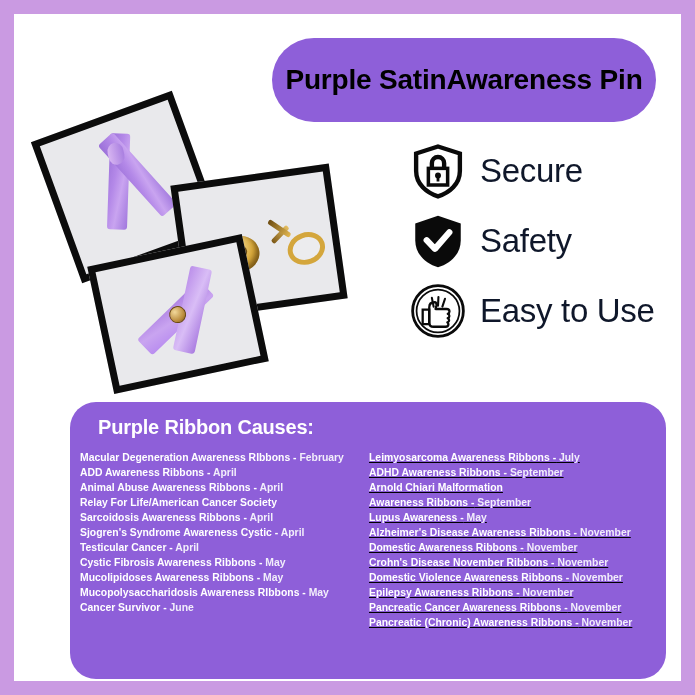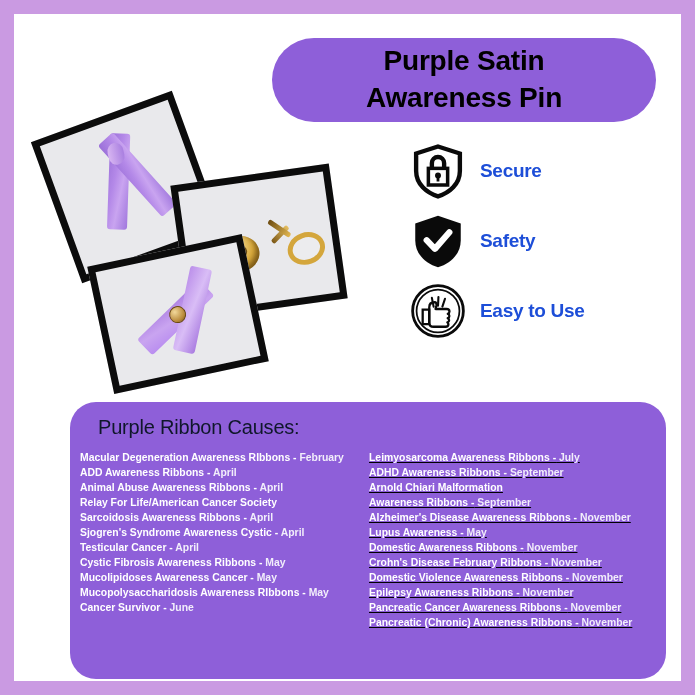--- a/index.html
+++ b/index.html
@@ -22,21 +22,21 @@
     background:#ffffff;
   }
 
   
   .title-banner{
     position:absolute;
     left:258px;top:24px;
     width:384px;height:84px;
     background:#8e5fd9;
     border-radius:42px;
-    display:flex;flex-direction:column;
+    display:flex;flex-direction:row;
     align-items:center;justify-content:center;
     box-sizing:border-box;
     padding:0 10px;
   }
   .title-line{
     color:#000000;
     font-weight:bold;
     font-size:28px;
     line-height:1.32;
     letter-spacing:-0.2px;
@@ -139,36 +139,36 @@
   .feature-row{
     display:flex;align-items:center;
     height:70px;
     gap:14px;
   }
   .feature-icon{
     width:56px;height:56px;flex:0 0 56px;
     display:flex;align-items:center;justify-content:center;
   }
   .feature-label{
-    font-size:19px;font-weight:bold;color:#1d4ed8;
+    font-size:33px;font-weight:normal;color:#0f172a;
     letter-spacing:-0.3px;white-space:nowrap;
   }
 
   
   .causes-panel{
     position:absolute;
     left:56px;top:388px;
     width:596px;height:277px;
     background:#8e5fd9;
     border-radius:26px;
   }
   .causes-head{
     position:absolute;left:28px;top:14px;
-    font-size:20px;font-weight:normal;
-    color:#0f172a;
+    font-size:20px;font-weight:bold;
+    color:#ffffff;
     letter-spacing:-0.2px;
   }
   .causes-cols{
     position:absolute;
     left:10px;top:48px;right:8px;
     display:flex;
     gap:0px;
   }
   .col{
     flex:1 1 50%;
@@ -271,33 +271,33 @@
       <div class="causes-cols">
         <div class="col col-left">
             <div class="cause-item"><span class="cause-name">Macular Degeneration Awareness RIbbons -</span><span class="cause-month"> February</span></div>
             <div class="cause-item"><span class="cause-name">ADD Awareness Ribbons -</span><span class="cause-month"> April</span></div>
             <div class="cause-item"><span class="cause-name">Animal Abuse Awareness Ribbons -</span><span class="cause-month"> April</span></div>
             <div class="cause-item"><span class="cause-name">Relay For Life/American Cancer Society</span></div>
             <div class="cause-item"><span class="cause-name">Sarcoidosis Awareness Ribbons -</span><span class="cause-month"> April</span></div>
             <div class="cause-item"><span class="cause-name">Sjogren's Syndrome Awareness Cystic -</span><span class="cause-month"> April</span></div>
             <div class="cause-item"><span class="cause-name">Testicular Cancer -</span><span class="cause-month"> April</span></div>
             <div class="cause-item"><span class="cause-name">Cystic Fibrosis Awareness Ribbons -</span><span class="cause-month"> May</span></div>
-            <div class="cause-item"><span class="cause-name">Mucolipidoses Awareness Cancer -</span><span class="cause-month"> May</span></div>
+            <div class="cause-item"><span class="cause-name">Mucolipidoses Awareness Ribbons -</span><span class="cause-month"> May</span></div>
             <div class="cause-item"><span class="cause-name">Mucopolysaccharidosis Awareness RIbbons -</span><span class="cause-month"> May</span></div>
             <div class="cause-item"><span class="cause-name">Cancer Survivor -</span><span class="cause-month"> June</span></div>
           </div>
         <div class="col col-right">
             <div class="cause-item"><span class="cause-name">Leimyosarcoma Awareness Ribbons -</span><span class="cause-month"> July</span></div>
             <div class="cause-item"><span class="cause-name">ADHD Awareness Ribbons -</span><span class="cause-month"> September</span></div>
             <div class="cause-item"><span class="cause-name">Arnold Chiari Malformation</span></div>
             <div class="cause-item"><span class="cause-name">Awareness Ribbons -</span><span class="cause-month"> September</span></div>
+            <div class="cause-item"><span class="cause-name">Lupus Awareness -</span><span class="cause-month"> May</span></div>
             <div class="cause-item"><span class="cause-name">Alzheimer's Disease Awareness Ribbons -</span><span class="cause-month"> November</span></div>
-            <div class="cause-item"><span class="cause-name">Lupus Awareness -</span><span class="cause-month"> May</span></div>
             <div class="cause-item"><span class="cause-name">Domestic Awareness Ribbons -</span><span class="cause-month"> November</span></div>
-            <div class="cause-item"><span class="cause-name">Crohn's Disease February Ribbons -</span><span class="cause-month"> November</span></div>
+            <div class="cause-item"><span class="cause-name">Crohn's Disease November Ribbons -</span><span class="cause-month"> November</span></div>
             <div class="cause-item"><span class="cause-name">Domestic Violence Awareness Ribbons -</span><span class="cause-month"> November</span></div>
             <div class="cause-item"><span class="cause-name">Epilepsy Awareness Ribbons -</span><span class="cause-month"> November</span></div>
             <div class="cause-item"><span class="cause-name">Pancreatic Cancer Awareness Ribbons -</span><span class="cause-month"> November</span></div>
             <div class="cause-item"><span class="cause-name">Pancreatic (Chronic) Awareness Ribbons -</span><span class="cause-month"> November</span></div>
           </div>
       </div>
     </div>
 
   </div>
 </div>

